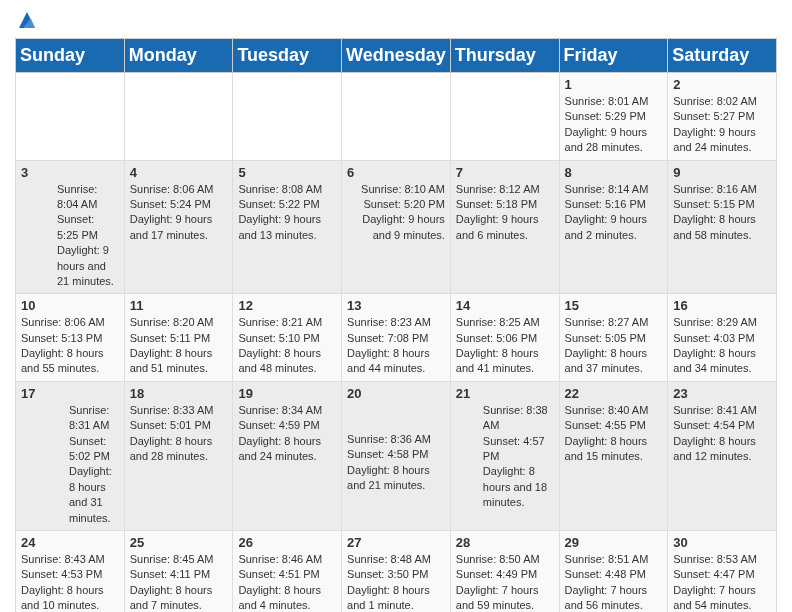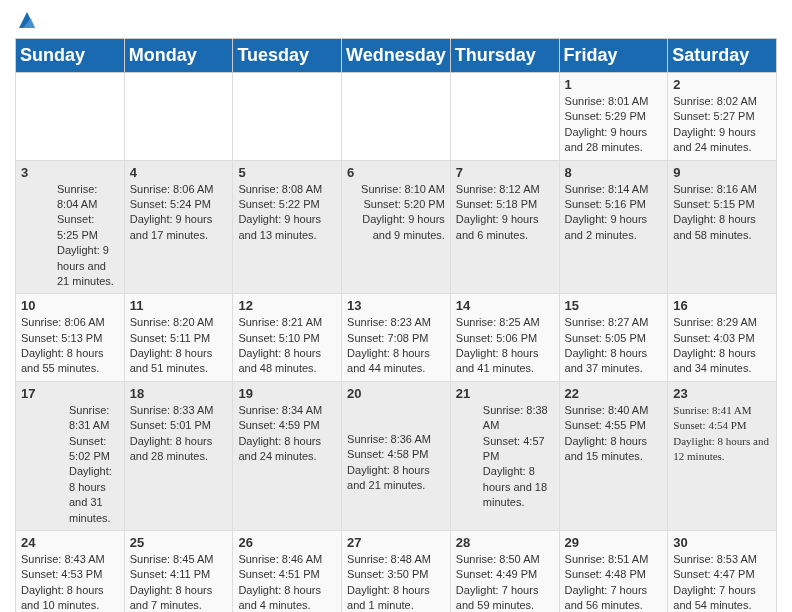--- a/index.html
+++ b/index.html
@@ -212,21 +212,21 @@
 Daylight: 8 hours and 18 minutes.</div>
           </td>
           <td>
             <span class="day-num">22</span>
             <div class="day-info" style="white-space: pre-line;">Sunrise: 8:40 AM
 Sunset: 4:55 PM
 Daylight: 8 hours and 15 minutes.</div>
           </td>
           <td>
             <span class="day-num">23</span>
-            <div class="day-info" style="white-space: pre-line; font-family: Liberation Serif, serif;">Sunrise: 8:41 AM
+            <div class="day-info" style="white-space: pre-line;">Sunrise: 8:41 AM
 Sunset: 4:54 PM
 Daylight: 8 hours and 12 minutes.</div>
           </td>
         </tr>
         <tr>
           <td>
             <span class="day-num">24</span>
             <div class="day-info" style="white-space: pre-line;">Sunrise: 8:43 AM
 Sunset: 4:53 PM
 Daylight: 8 hours and 10 minutes.</div>

